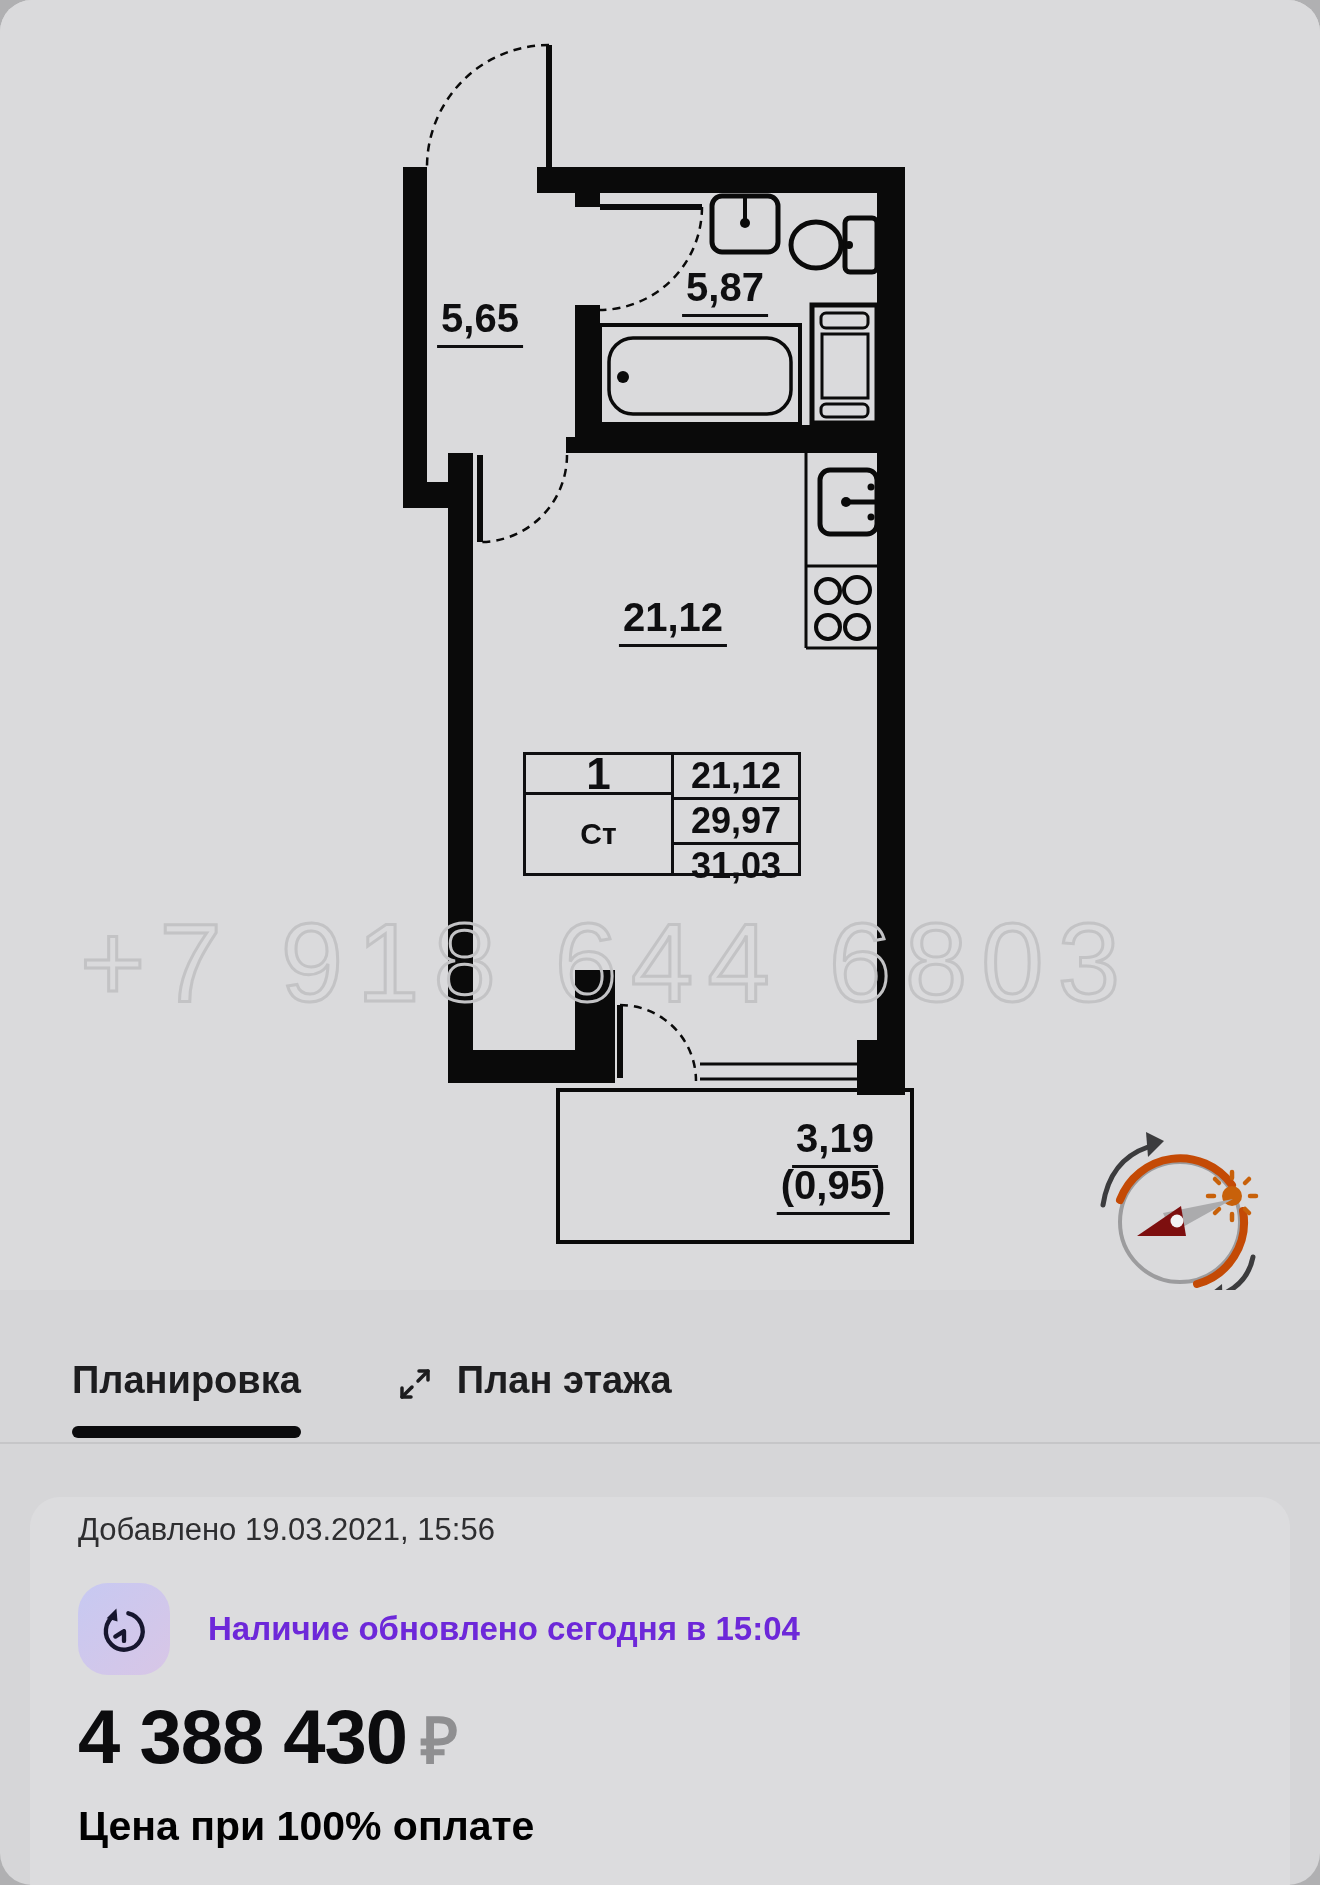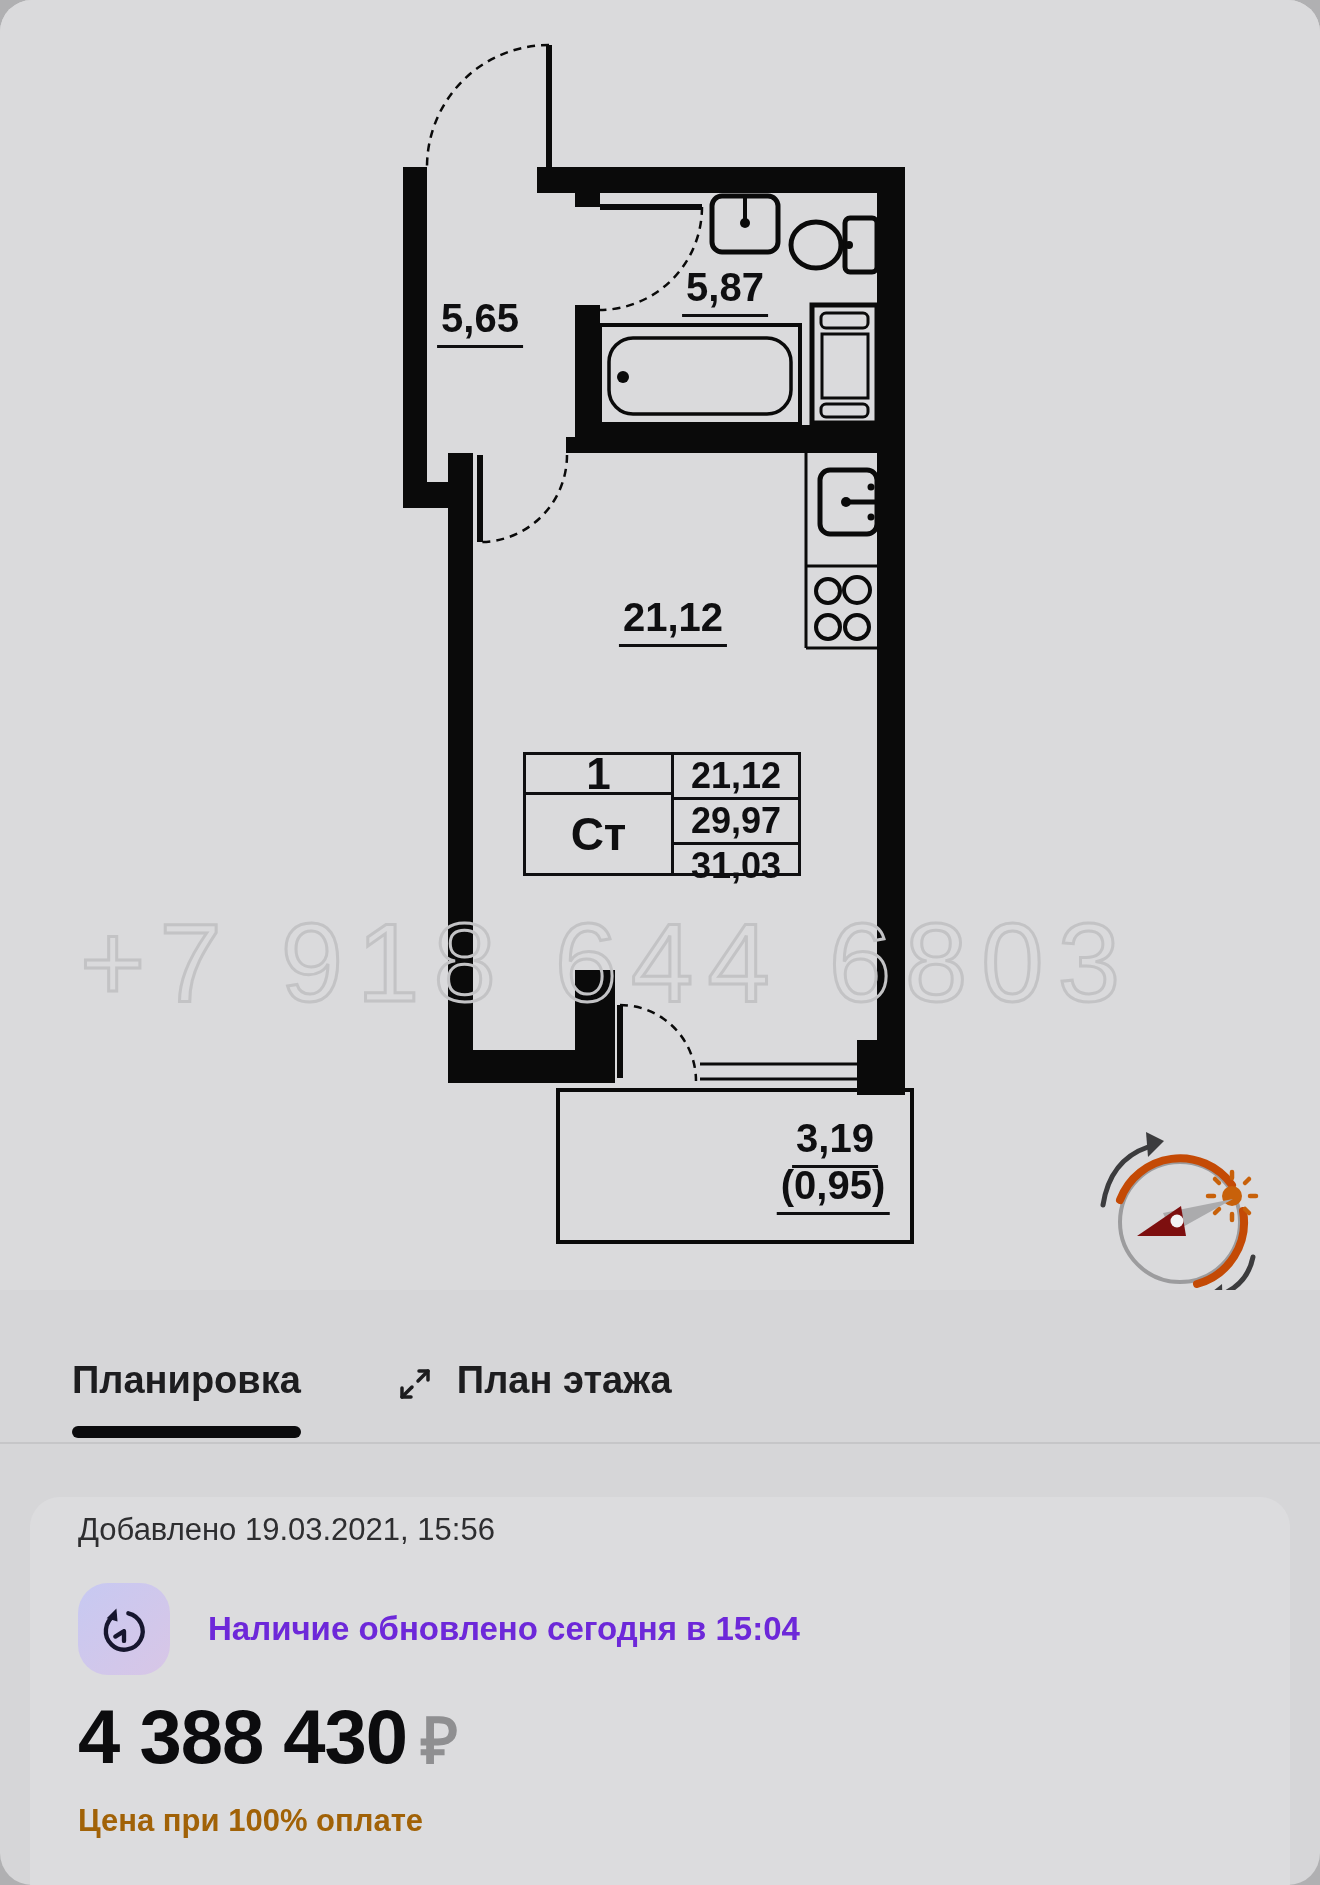--- a/index.html
+++ b/index.html
@@ -13,21 +13,21 @@
              white-space:nowrap;}
   .dim{position:absolute;transform:translate(-50%,-50%);font-size:40px;font-weight:700;
        color:#0f0f11;border-bottom:3px solid #0f0f11;padding:0 4px 4px 4px;white-space:nowrap;}
   
   .ptable{position:absolute;left:523px;top:752px;width:278px;height:124px;
           border:3px solid #0f0f11;display:flex;color:#0f0f11;}
   .pt-left{width:148px;border-right:3px solid #0f0f11;display:flex;flex-direction:column;}
   .pt-rooms{height:40px;border-bottom:3px solid #0f0f11;display:flex;align-items:center;
             justify-content:center;font-size:44px;font-weight:700;}
   .pt-type{flex:1;display:flex;align-items:center;justify-content:center;
-           font-size:46px;font-weight:700;}
+           font-size:30px;font-weight:700;}
   .pt-right{flex:1;display:flex;flex-direction:column;}
   .pt-right div{flex:1;display:flex;align-items:center;justify-content:center;
                 font-size:36px;font-weight:700;}
   .pt-right div + div{border-top:3px solid #0f0f11;}
   
   .tabs{position:absolute;left:0;top:1292px;width:1320px;height:152px;
         border-bottom:2px solid #c6c6c8;display:flex;align-items:flex-end;}
   .tab{position:relative;height:100%;display:flex;align-items:flex-end;
        padding-bottom:40px;font-size:38px;font-weight:700;color:#1d1d1f;cursor:pointer;}
   .tab-plan{margin-left:72px;}
@@ -41,21 +41,21 @@
         background:#dcdcde;border-radius:30px 30px 0 0;}
   .added{position:absolute;left:48px;top:15px;font-size:31px;color:#2e2e30;}
   .avail-row{position:absolute;left:48px;top:86px;display:flex;align-items:center;}
   .clock-badge{width:92px;height:92px;border-radius:30px;
                background:linear-gradient(135deg,#c7c9f2 0%,#d8c6e6 100%);
                display:flex;align-items:center;justify-content:center;}
   .avail-text{margin-left:38px;font-size:33px;font-weight:700;color:#6d28d9;}
   .price-row{position:absolute;left:48px;top:196px;display:flex;align-items:baseline;justify-content:flex-end;}
   .price{font-size:76px;font-weight:700;color:#0c0c0e;letter-spacing:-1px;}
   .currency{font-size:64px;font-weight:700;color:#8f8f91;margin-left:14px;}
-  .price-note{position:absolute;left:48px;top:306px;font-size:31px;font-weight:700;color:#a16207;}
+  .price-note{position:absolute;left:48px;top:306px;font-size:41px;font-weight:700;color:#000000;}
 </style>
 </head>
 <body>
 
 <div class="screen">
 
   <div class="plan-area">
     <svg class="plan-svg" width="1320" height="1290" viewBox="0 0 1320 1290">
 
       <g fill="#0a0a0a" stroke="none">

